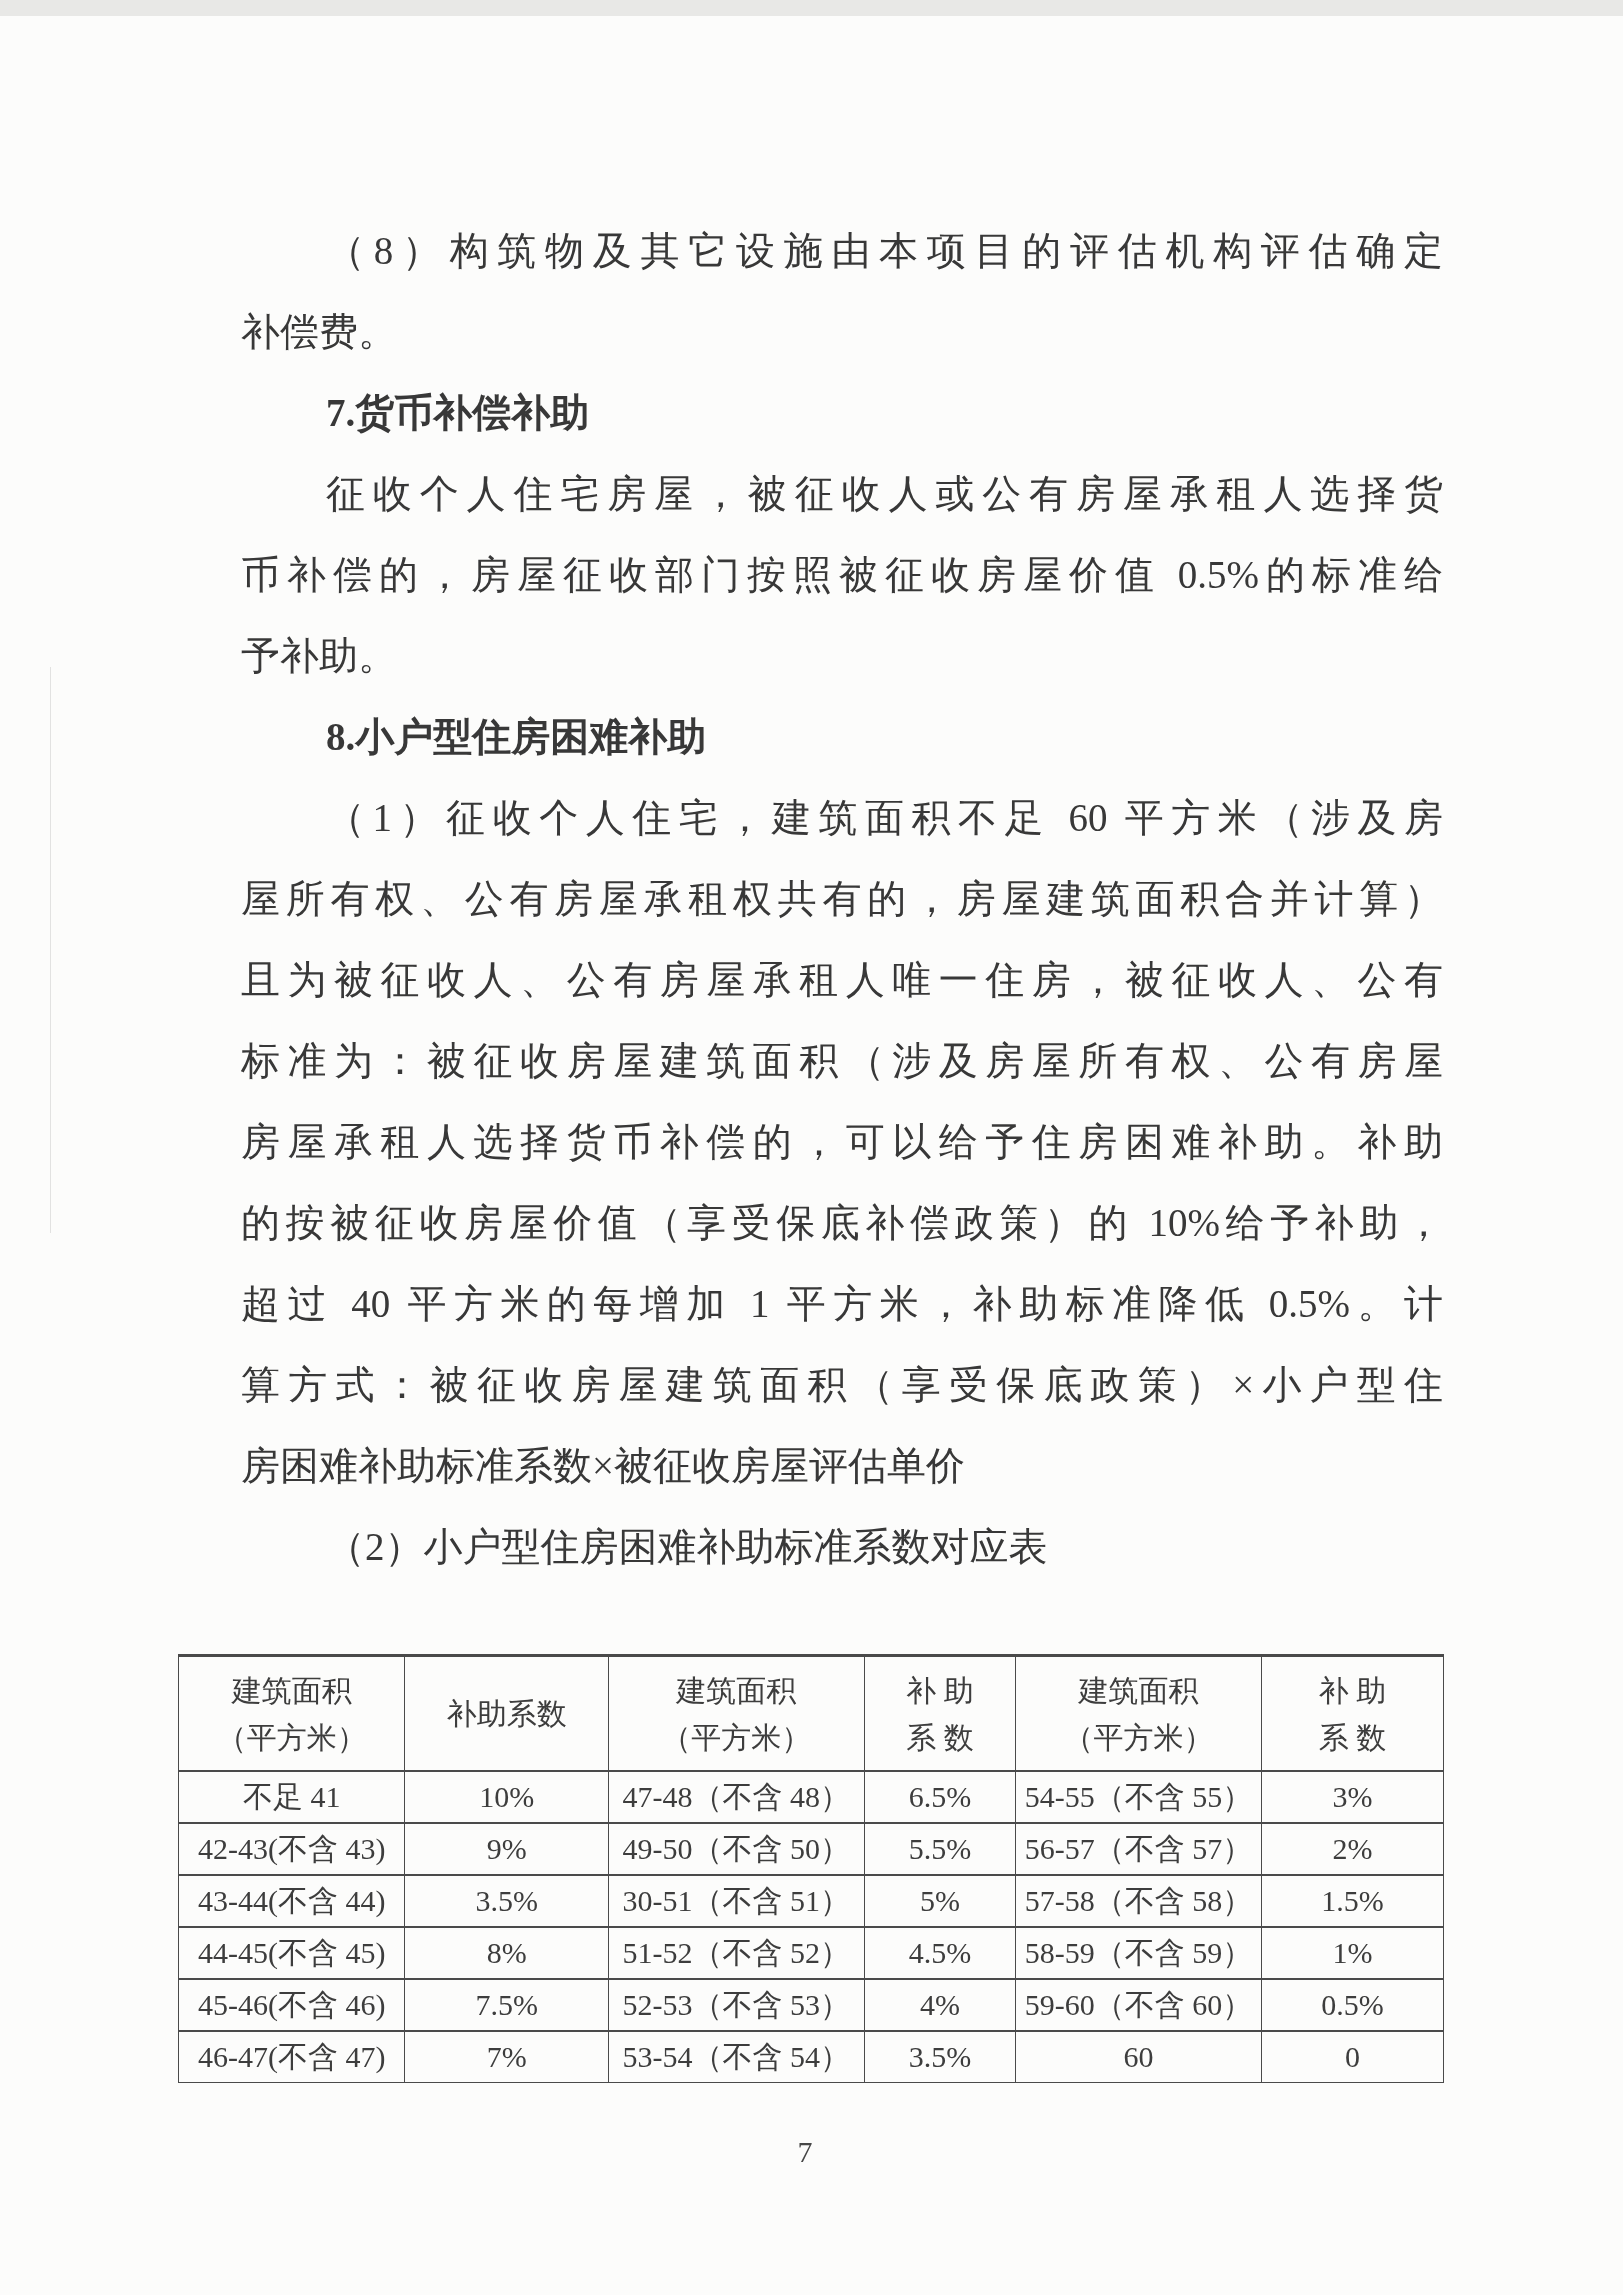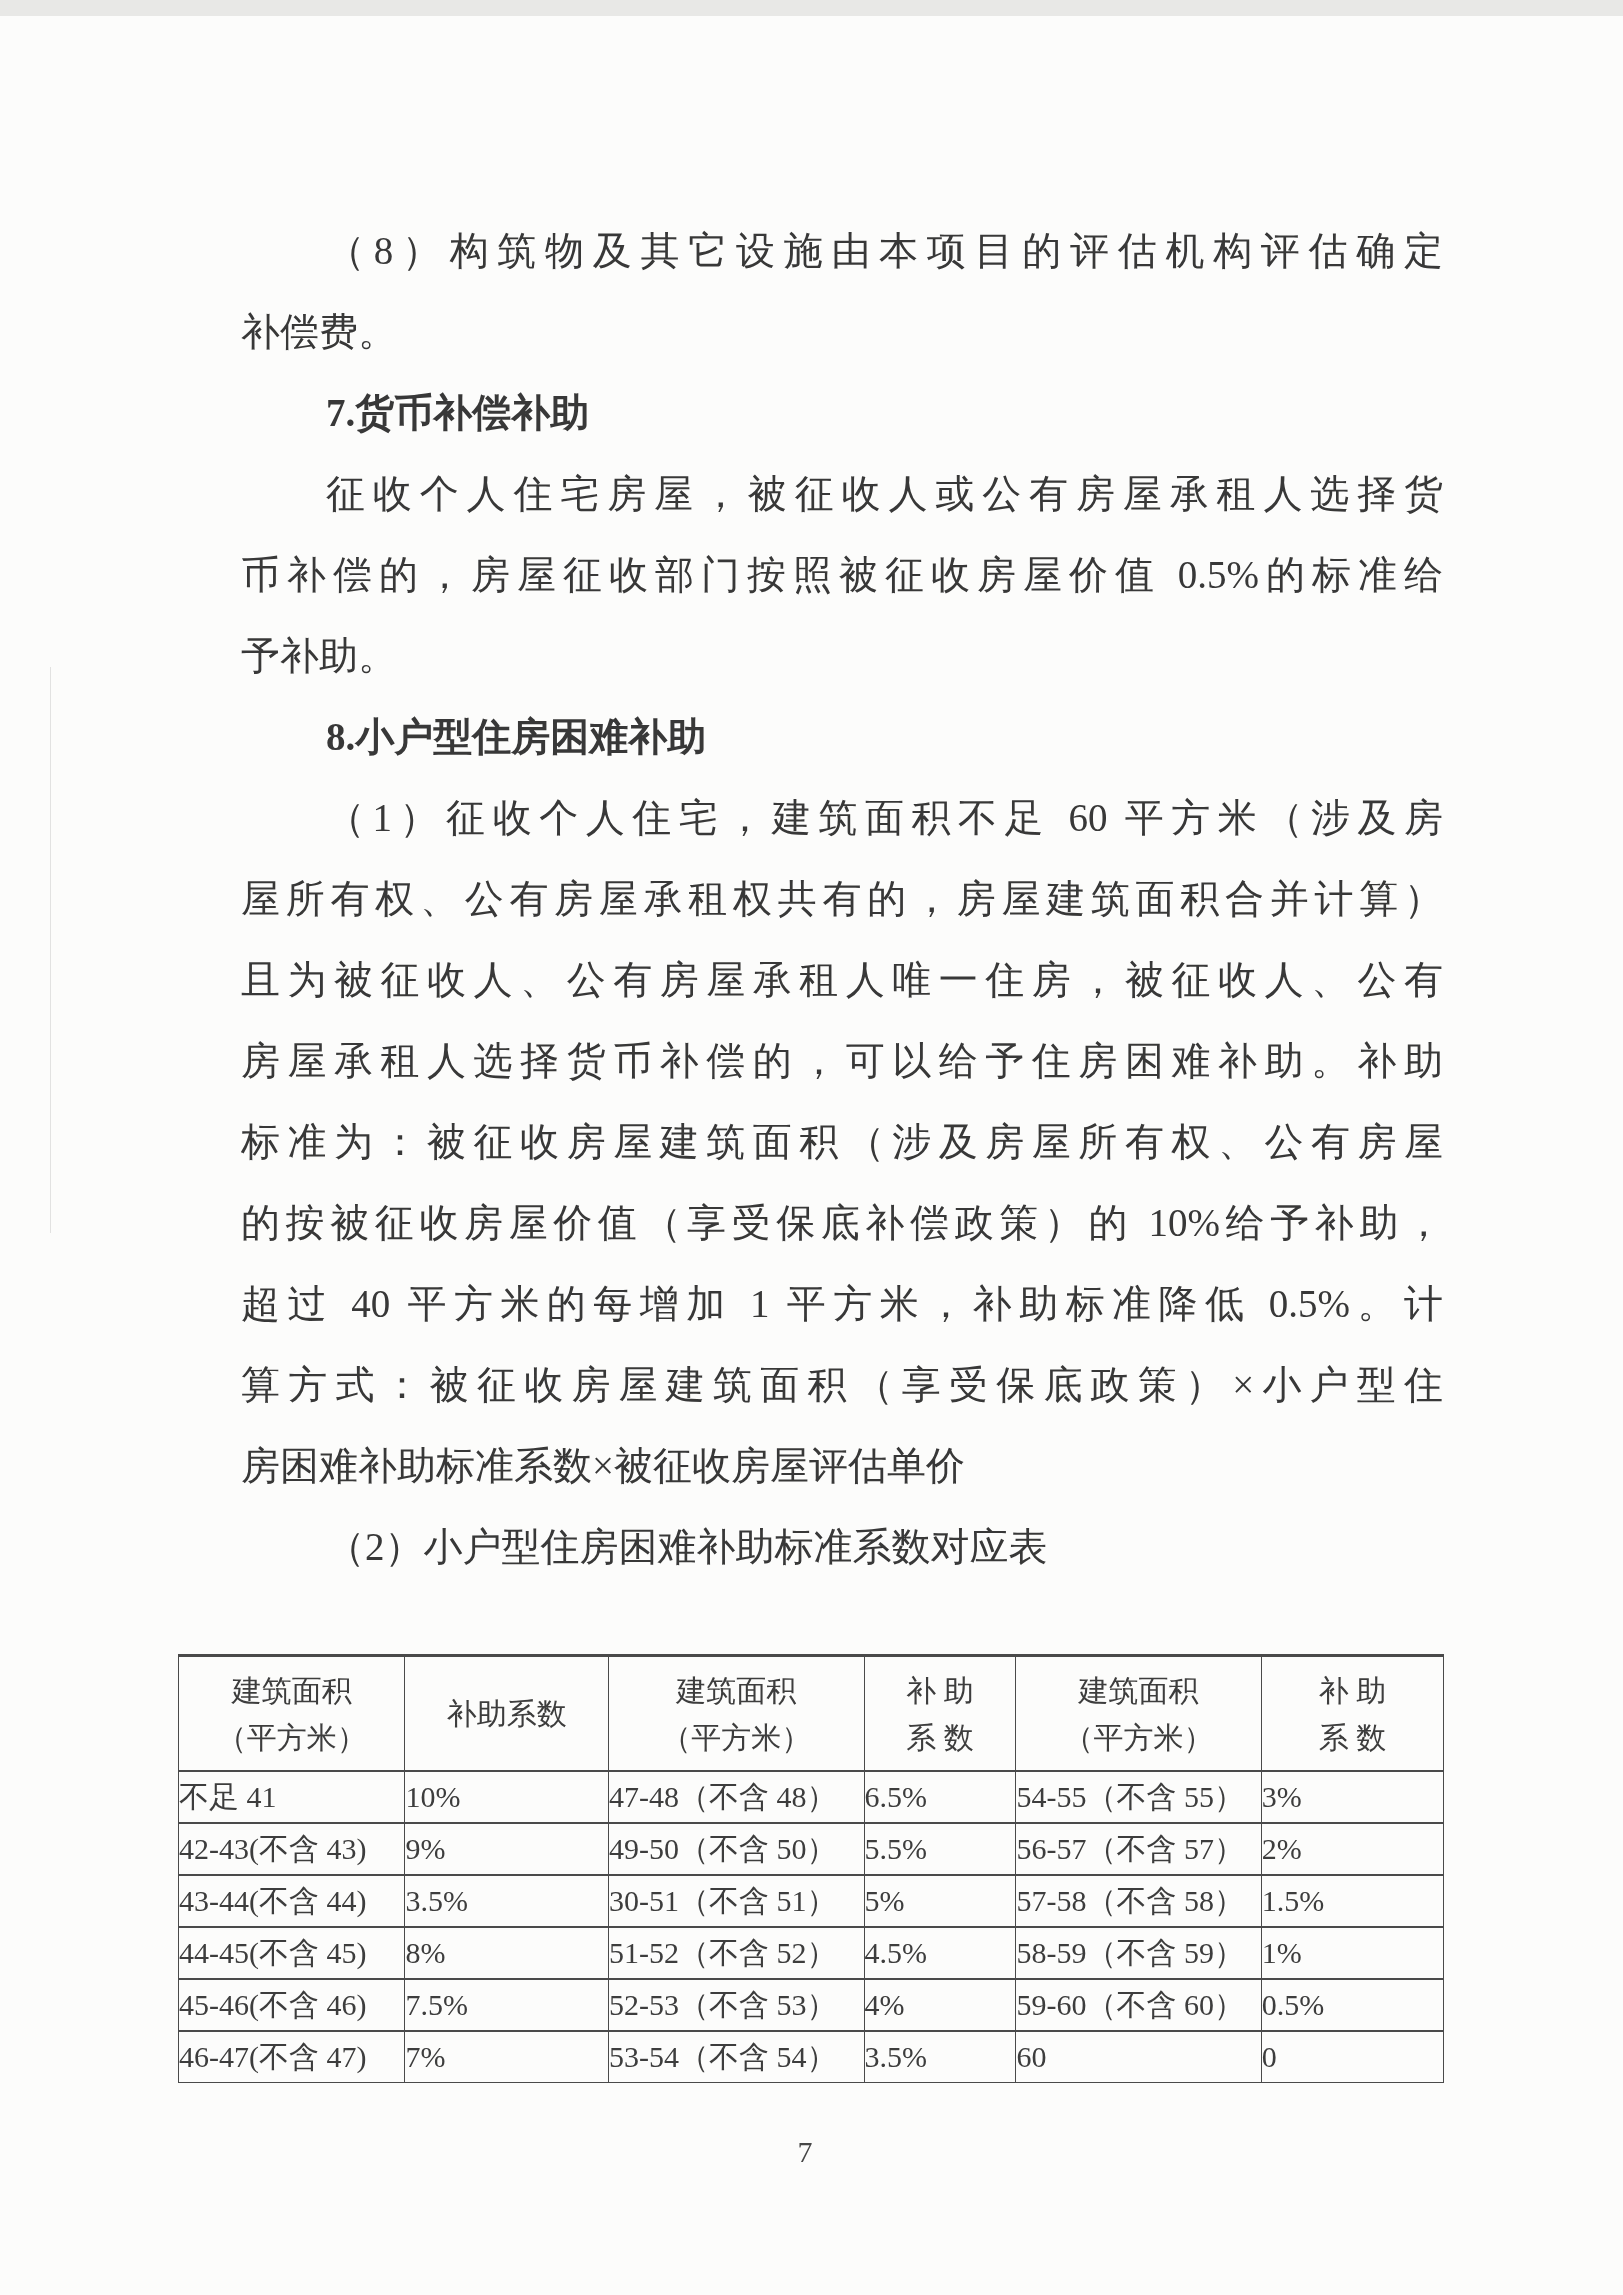--- a/index.html
+++ b/index.html
@@ -69,21 +69,21 @@
   table.coef th {
     height: 113px;
     font-weight: 400;
     text-align: center;
     vertical-align: middle;
     line-height: 47px;
     padding: 0;
   }
   table.coef td {
     height: 50px;
-    text-align: left;
+    text-align: center;
     vertical-align: middle;
     line-height: 50px;
     padding: 0;
     white-space: nowrap;
   }
   .page-number {
     position: absolute;
     left: 0;
     right: 13px;
     top: 2119px;
@@ -102,22 +102,22 @@
       <div class="line full indent">（8）构筑物及其它设施由本项目的评估机构评估确定</div>
       <div class="line">补偿费。</div>
       <div class="line indent bold">7.货币补偿补助</div>
       <div class="line full indent">征收个人住宅房屋，被征收人或公有房屋承租人选择货</div>
       <div class="line full">币补偿的，房屋征收部门按照被征收房屋价值 0.5%的标准给</div>
       <div class="line">予补助。</div>
       <div class="line indent bold">8.小户型住房困难补助</div>
       <div class="line full indent">（1）征收个人住宅，建筑面积不足 60 平方米（涉及房</div>
       <div class="line full">屋所有权、公有房屋承租权共有的，房屋建筑面积合并计算）</div>
       <div class="line full">且为被征收人、公有房屋承租人唯一住房，被征收人、公有</div>
+      <div class="line full">标准为：被征收房屋建筑面积（涉及房屋所有权、公有房屋</div>
       <div class="line full">房屋承租人选择货币补偿的，可以给予住房困难补助。补助</div>
-      <div class="line full">标准为：被征收房屋建筑面积（涉及房屋所有权、公有房屋</div>
       <div class="line full">的按被征收房屋价值（享受保底补偿政策）的 10%给予补助，</div>
       <div class="line full">超过 40 平方米的每增加 1 平方米，补助标准降低 0.5%。计</div>
       <div class="line full">算方式：被征收房屋建筑面积（享受保底政策）×小户型住</div>
       <div class="line">房困难补助标准系数×被征收房屋评估单价</div>
       <div class="line indent">（2）小户型住房困难补助标准系数对应表</div>
     </div>
 
   <table class="coef" id="coef-table">
     <colgroup id="coef-cols">
         <col style="width: 17.9%;">

